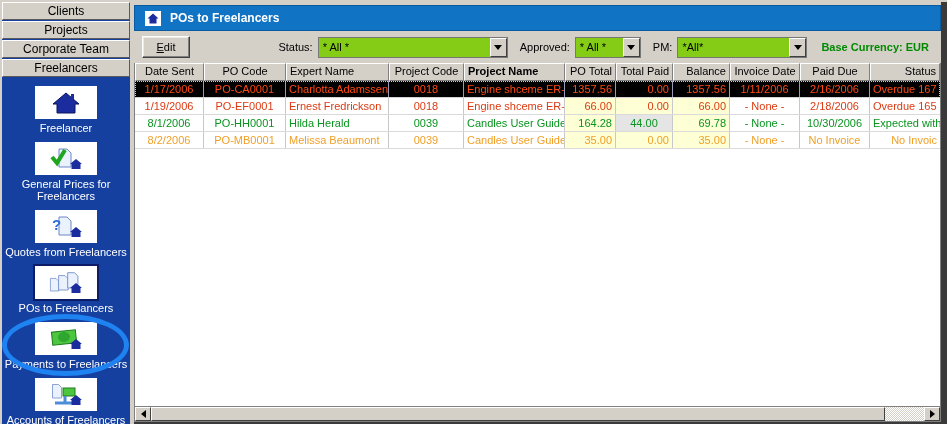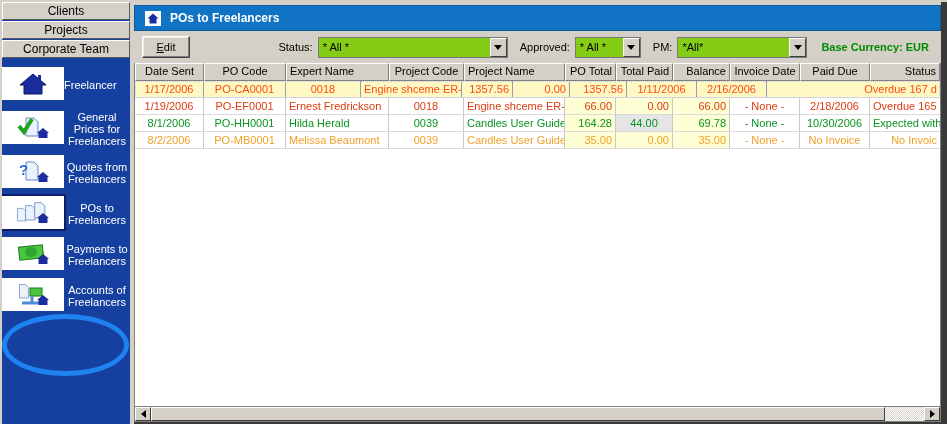--- a/index.html
+++ b/index.html
@@ -6,21 +6,21 @@
   *{box-sizing:border-box;}
   .app{width:947px;height:424px;display:flex;position:relative;overflow:hidden;
        font-family:"Liberation Sans",sans-serif;font-size:11px;color:#000;
        background:#D4D0C8;border-top:2px solid #D4D0C8;border-left:2px solid #D4D0C8;}
   
   .sidebar{width:128px;flex:none;background:#15409F;position:relative;overflow:hidden;display:flex;flex-direction:column;}
   .tabs{flex:none;}
   .tab{height:18px;line-height:16px;text-align:center;background:#D4D0C8;
        border:1px solid;border-color:#FFFFFF #5A5A5A #5A5A5A #FFFFFF;margin-bottom:1px;font-size:12px;cursor:default;}
   .nav{flex:1;display:flex;flex-direction:column;align-items:center;padding-top:8px;overflow:hidden;}
-  .nav-item{display:flex;flex-direction:row;align-items:center;margin-bottom:8px;width:100%;cursor:default;}
+  .nav-item{display:flex;flex-direction:column;align-items:center;margin-bottom:8px;width:100%;cursor:default;}
   .icon-box{width:62px;height:33px;background:#FFFFFF;display:flex;align-items:center;justify-content:center;flex:none;}
   .nav-item.sel .icon-box{outline:2px solid #0C1C66;}
   .nav-label{color:#FFFFFF;text-align:center;line-height:12px;margin-top:3px;font-size:11px;max-width:126px;}
   .annotation{position:absolute;left:0;top:312px;width:127px;height:62px;border:5px solid #1E82F0;
               border-radius:50%;pointer-events:none;z-index:6;}
   
   .splitter{width:4px;flex:none;background:#D4D0C8;}
   .rightedge{width:6px;flex:none;background:#3A3A3A;}
   
   .main{flex:1;min-width:0;display:flex;flex-direction:column;background:#D4D0C8;padding-top:3px;border-bottom:2px solid #3A3A3A;}
@@ -68,20 +68,21 @@
 </head>
 <body>
 
 <div class="app">
 
   <div class="sidebar">
     <div class="tabs" id="sb-tabs">
         <div class="tab">Clients</div>
         <div class="tab">Projects</div>
         <div class="tab">Corporate Team</div>
+        <div class="tab">Freelancers</div>
       </div>
     <div class="nav" id="sb-nav">
         <div class="nav-item">
           <div class="icon-box">
             <svg width="34" height="24" viewBox="0 0 34 24">
               <path d="M17 2 L30 13 H26 V22 H8 V13 H4 Z" fill="#1A2C9E" stroke="#0A1560"></path>
               <rect x="22" y="3" width="3" height="5" fill="#1A2C9E"></rect>
             </svg>
           </div>
           <div class="nav-label">Freelancer</div>
@@ -187,32 +188,33 @@
       </div>
       <span class="basecur" id="basecur" style="color: rgb(0, 138, 0);">Base Currency: EUR</span>
     </div>
 
     <div class="grid">
       <div class="ghead" id="ghead">
           <div class="hcell" style="width: 69px; text-align: center;">Date Sent</div>
           <div class="hcell" style="width: 82px; text-align: center;">PO Code</div>
           <div class="hcell" style="width: 103px; text-align: left;">Expert Name</div>
           <div class="hcell" style="width: 75px; text-align: center;">Project Code</div>
-          <div class="hcell" style="width: 101px; text-align: left;">Project Name</div>
+          <div class="hcell" style="width: 101px; text-align: left; font-weight: bold;">Project Name</div>
           <div class="hcell" style="width: 51px; text-align: right;">PO Total</div>
           <div class="hcell" style="width: 57px; text-align: right;">Total Paid</div>
           <div class="hcell" style="width: 57px; text-align: right;">Balance</div>
           <div class="hcell" style="width: 70px; text-align: center;">Invoice Date</div>
           <div class="hcell" style="width: 70px; text-align: center;">Paid Due</div>
           <div class="hcell" style="width: 71px; text-align: right; flex: 1 1 0%;">Status</div>
         </div>
       <div class="gbody" id="gbody">
-          <div class="row sel" style="color: rgb(255, 74, 20); background: #fef9c3;">
+          <div class="row sel" style="color: rgb(255, 74, 20); background: #000000;">
             <div class="cell" style="width: 69px; text-align: center;">1/17/2006</div>
             <div class="cell" style="width: 82px; text-align: center;">PO-CA0001</div>
+            <div class="cell" style="width: 103px; text-align: left;">Charlotta Adamssen</div>
             <div class="cell" style="width: 75px; text-align: center;">0018</div>
             <div class="cell" style="width: 101px; text-align: left;">Engine shceme ER-</div>
             <div class="cell" style="width: 51px; text-align: right;">1357.56</div>
             <div class="cell" style="width: 57px; text-align: right;">0.00</div>
             <div class="cell" style="width: 57px; text-align: right;">1357.56</div>
             <div class="cell" style="width: 70px; text-align: center;">1/11/2006</div>
             <div class="cell" style="width: 70px; text-align: center;">2/16/2006</div>
             <div class="cell" style="width: 71px; text-align: right; flex: 1 1 0%; border-right: none;">Overdue 167 d</div>
           </div>
           <div class="row" style="color: rgb(219, 59, 18);">

